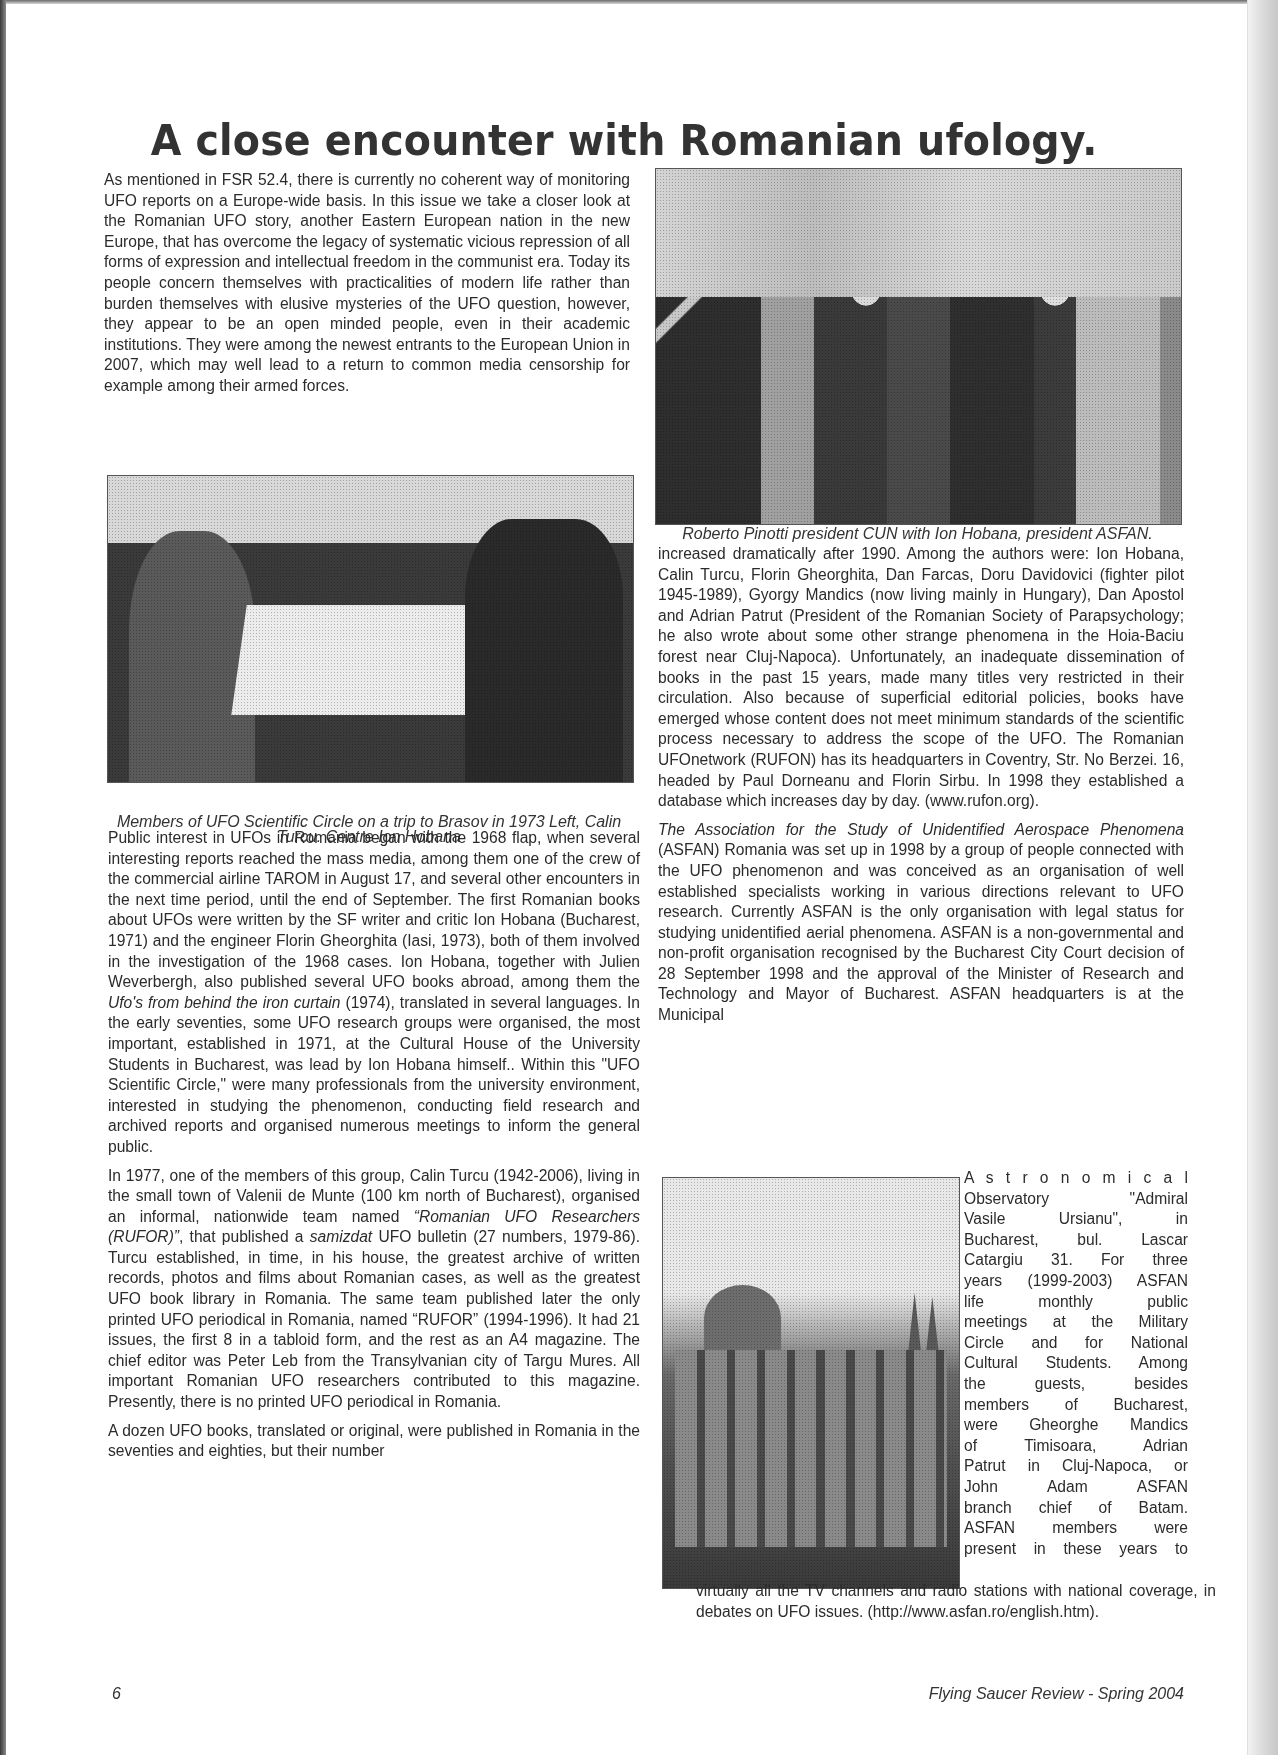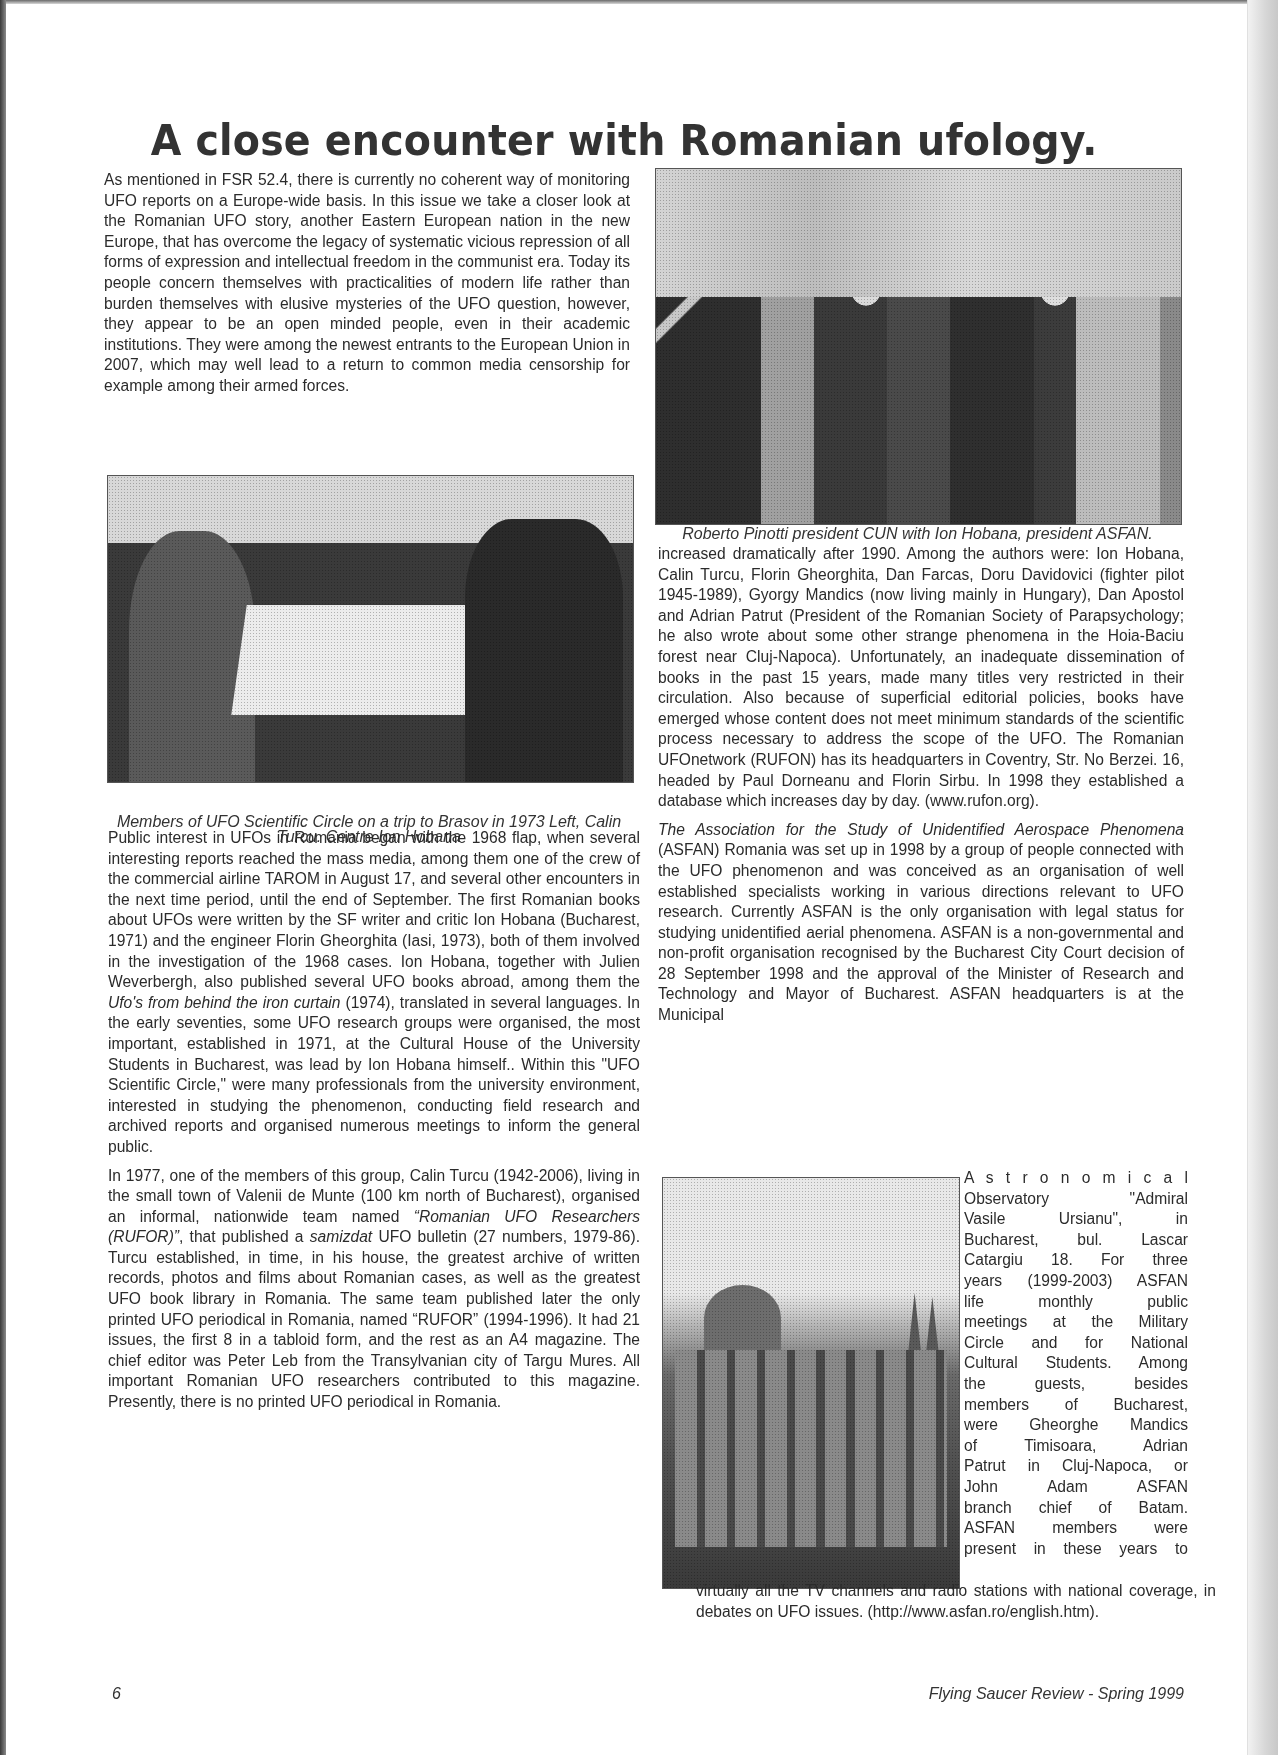--- a/index.html
+++ b/index.html
@@ -127,20 +127,21 @@
 <div class="photo photo-table" style="left:107px; top:475px; width:525px; height:306px;">
   <div class="people-left"></div>
   <div class="tablecloth"></div>
   <div class="people-right"></div>
 </div>
 <div class="caption" style="left:104px; top:814px; width:530px;">Members of UFO Scientific Circle on a trip to Brasov in 1973 Left, Calin Turcu. Centre Ion Hobana</div>
 
 <div class="col-text" style="left:108px; top:828px; width:532px;">
   <p><span>Public interest in UFOs in Romania began with the 1968 flap, when several interesting reports reached the mass media, among them one of the crew of the commercial airline TAROM in August 17, and several other encounters in the next  time period, until the end of September. The first Romanian books about UFOs were written by the SF writer and critic Ion Hobana (Bucharest, 1971) and the engineer Florin Gheorghita (Iasi, 1973), both of them involved in the investigation of the 1968 cases. Ion Hobana, together  with Julien Weverbergh, also published several UFO books abroad, among them the </span><i>Ufo's from behind the iron curtain</i><span> (1974), translated in several languages. In the early seventies, some UFO research groups were organised, the most important, established in 1971, at the Cultural House of the University Students in Bucharest, was lead by Ion Hobana himself.. Within this "UFO Scientific Circle," were many professionals from the university environment, interested in studying the phenomenon, conducting field research and archived reports and organised numerous meetings to inform the general public.</span></p>
   <p><span>In 1977, one of the members of this group, Calin Turcu (1942-2006), living in the small town of Valenii de Munte (100 km north of Bucharest), organised an informal, nationwide team named </span><i>“Romanian UFO Researchers (RUFOR)”</i><span>, that published a </span><i>samizdat</i><span> UFO bulletin (27 numbers, 1979-86). Turcu established, in time, in his house, the greatest archive of written records, photos and films about Romanian cases, as well as the greatest UFO book library in Romania. The same team published later the only printed UFO periodical in Romania, named “RUFOR” (1994-1996). It had 21 issues, the first 8 in a tabloid form, and the rest as an A4 magazine.  The chief editor was Peter Leb from the Transylvanian city of Targu Mures. All important Romanian UFO researchers contributed to this magazine. Presently, there is no printed UFO periodical in Romania.</span></p>
+  <p>A dozen UFO books, translated or original, were published in Romania in the seventies and eighties, but their number</p>
 </div>
 
 <div class="photo photo-group" style="left:655px; top:168px; width:525px; height:355px;">
   <div class="backdrop"></div>
 </div>
 <div class="caption" style="left:655px; top:526px; width:525px;">Roberto Pinotti president CUN with Ion Hobana, president ASFAN.</div>
 
 <div class="col-text" style="left:658px; top:544px; width:526px;">
   <p>increased dramatically after 1990. Among the authors were: Ion Hobana, Calin Turcu, Florin Gheorghita, Dan Farcas, Doru Davidovici (fighter pilot 1945-1989), Gyorgy Mandics (now living mainly in Hungary), Dan Apostol and Adrian Patrut (President of the Romanian Society of Parapsychology; he also wrote about some other strange phenomena in the Hoia-Baciu forest near Cluj-Napoca). Unfortunately, an inadequate dissemination of books in the past 15 years, made many titles very restricted in their circulation. Also because of superficial editorial policies, books have emerged whose content does not meet minimum standards of the scientific process necessary to address the scope of the UFO. The Romanian UFOnetwork (RUFON) has its headquarters in Coventry, Str. No Berzei. 16, headed by Paul Dorneanu and Florin Sirbu. In 1998 they established a database which increases day by day. (www.rufon.org).</p>
   <p><i>The Association for the Study of Unidentified Aerospace Phenomena</i><span> (ASFAN) Romania was set up in 1998 by a group of people connected with the UFO phenomenon and was conceived as an organisation of well established specialists working in various directions relevant to UFO research. Currently ASFAN is the only organisation with legal status for studying unidentified aerial phenomena. ASFAN is a non-governmental and non-profit organisation recognised by the Bucharest City Court decision of 28 September 1998 and the approval of the Minister of Research and Technology and Mayor of Bucharest. ASFAN headquarters is at the Municipal</span></p>
@@ -150,21 +151,21 @@
   <div class="dome"></div>
   <div class="trees"></div>
   <div class="building"></div>
 </div>
 
 <div class="obs-wrap-text" style="top:1168px;">
   <span class="line">A s t r o n o m i c a l</span>
   <span class="line">Observatory "Admiral</span>
   <span class="line">Vasile Ursianu", in</span>
   <span class="line">Bucharest, bul. Lascar</span>
-  <span class="line">Catargiu 18. For three</span>
+  <span class="line">Catargiu 31. For three</span>
   <span class="line">years (1999-2003) ASFAN</span>
   <span class="line">life monthly public</span>
   <span class="line">meetings at the Military</span>
   <span class="line">Circle and for National</span>
   <span class="line">Cultural Students. Among</span>
   <span class="line">the guests, besides</span>
   <span class="line">members of Bucharest,</span>
   <span class="line">were Gheorghe Mandics</span>
   <span class="line">of Timisoara, Adrian</span>
   <span class="line">Patrut in Cluj-Napoca, or</span>
@@ -172,13 +173,13 @@
   <span class="line">branch chief of Batam.</span>
   <span class="line">ASFAN members were</span>
   <span class="line">present in these years to</span>
 </div>
 
 <div class="col-text" style="left:664px; top:1581px; width:520px;margin-left:32px;">
   <p>virtually all the TV channels and radio stations with national coverage, in debates on UFO issues. (http://www.asfan.ro/english.htm).</p>
 </div>
 
 <div class="footer-page-number">6</div>
-<div class="footer-journal">Flying Saucer Review - Spring 1999</div>
+<div class="footer-journal">Flying Saucer Review - Spring 2004</div>
 
 </body></html>

